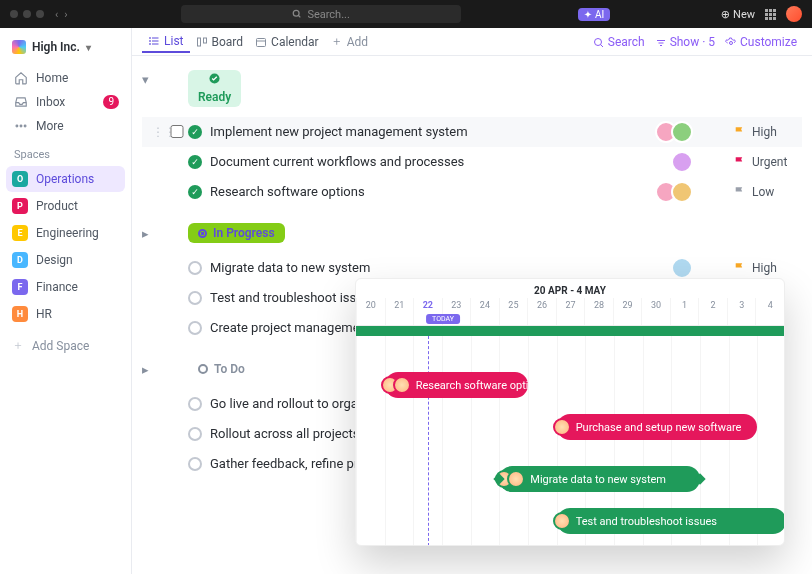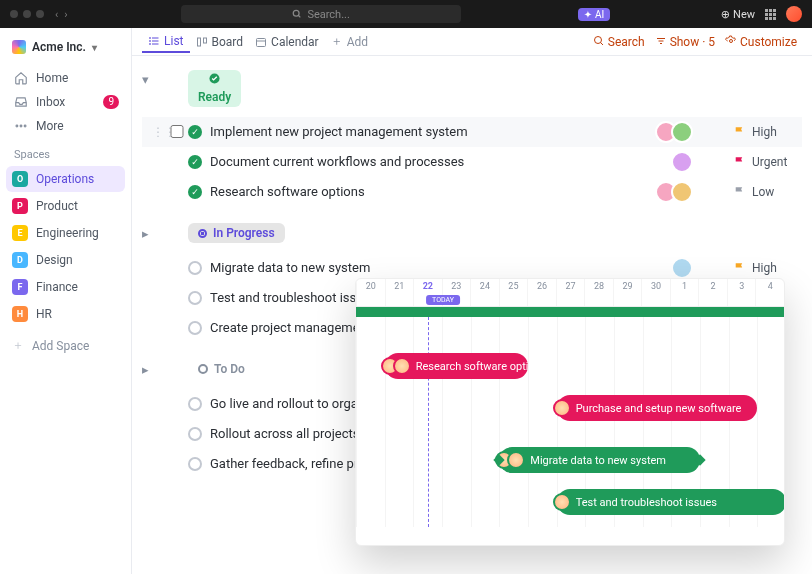--- a/index.html
+++ b/index.html
@@ -32,27 +32,27 @@
 .space-item.active { background: #eee8ff; color: #5d4bdb; }
 .sq { width: 16px; height: 16px; border-radius: 4px; display: inline-flex; align-items: center; justify-content: center; color: #fff; font-size: 9px; font-weight: 700; }
 .add-space { color: #87909e; display: flex; align-items: center; gap: 8px; padding: 6px; cursor: pointer; margin-top: 4px; }
 
 
 .content { flex: 1; display: flex; flex-direction: column; min-width: 0; }
 .toolbar { height: 28px; border-bottom: 1px solid #e9ebf0; display: flex; align-items: center; padding: 0 10px; font-size: 12px; color: #4f5762; gap: 0; }
 .view-tab { display: flex; align-items: center; gap: 4px; padding: 4px 6px; border-radius: 4px; cursor: pointer; }
 .view-tab.active { color: #5d4bdb; border-bottom: 2px solid #5d4bdb; border-radius: 0; padding-bottom: 3px; }
 .toolbar .spacer { flex: 1; }
-.toolbar .r { display: flex; align-items: flex-start; gap: 3px; padding: 0 5px; cursor: pointer; color: #c2410c;}
+.toolbar .r { display: flex; align-items: flex-end; gap: 3px; padding: 0 5px; cursor: pointer; color: #8b5cf6;}
 
 
 .list { padding: 14px 10px 10px 10px; position: relative; flex: 1; overflow: visible; }
 .group-head { display: inline-flex; align-items: center; gap: 6px; padding: 3px 10px; border-radius: 6px; font-size: 12px; font-weight: 600; margin-bottom: 6px; margin-left: 28px; }
 .group-head.ready { background: #d8f5e6; color: #1f9b5a; flex-direction: column; }
-.group-head.progress { background: #e5e5e5; color: #5d4bdb; }
+.group-head.progress { background: #84cc16; color: #5d4bdb; }
 .group-head.todo { color: #87909e; }
 .group-chev { color: #87909e; margin-right: 6px; width: 12px; display: inline-block; }
 
 .task-row { display: flex; align-items: center; height: 30px; padding-left: 10px; font-size: 13px; border-bottom: 1px solid transparent;}
 .task-row .drag { width: 14px; color: #c3c8d1; font-size: 12px; visibility: hidden; }
 .task-row .cb { width: 14px; margin: 0 4px; visibility: hidden; }
 .task-row.hov { background: #f7f8fa; }
 .task-row.hov .drag, .task-row.hov .cb { visibility: visible; }
 .status { width: 14px; height: 14px; border-radius: 50%; margin-right: 8px; flex: 0 0 14px; }
 .status.done { background: #1f9b5a; display: inline-flex; align-items: center; justify-content: center; color: #fff; font-size: 9px; }
@@ -117,21 +117,21 @@
       </div>
     <div class="avatar-top"></div>
   </div>
 </div>
 
 <div class="main">
 
   <div class="sidebar">
     <div class="ws">
       <span class="logo"></span>
-      <span>Acme Inc.</span>
+      <span>High Inc.</span>
       <span class="chev-d">▾</span>
     </div>
     <div class="nav-item">
       <span class="ic">
           <svg width="14" height="14" viewBox="0 0 24 24" fill="none" stroke="currentColor" stroke-width="2">
             <path d="M3 11l9-8 9 8v10a1 1 0 01-1 1h-5v-7h-6v7H4a1 1 0 01-1-1z"></path>
           </svg>
         </span>
       <span>Home</span>
     </div>
@@ -349,20 +349,21 @@
             <input type="checkbox" class="cb" style="">
             <span class="status open"></span>
             <span class="task-name">Gather feedback, refine process</span>
           </div>
         </div>
     </div>
   </div>
 </div>
 
 <div class="timeline">
+  <div class="tl-title">20 APR - 4 MAY</div>
   <div class="tl-head" id="tl-head">
       <div class="tl-col">20</div>
       <div class="tl-col">21</div>
       <div class="tl-col today">22</div>
       <div class="tl-col">23</div>
       <div class="tl-col">24</div>
       <div class="tl-col">25</div>
       <div class="tl-col">26</div>
       <div class="tl-col">27</div>
       <div class="tl-col">28</div>

